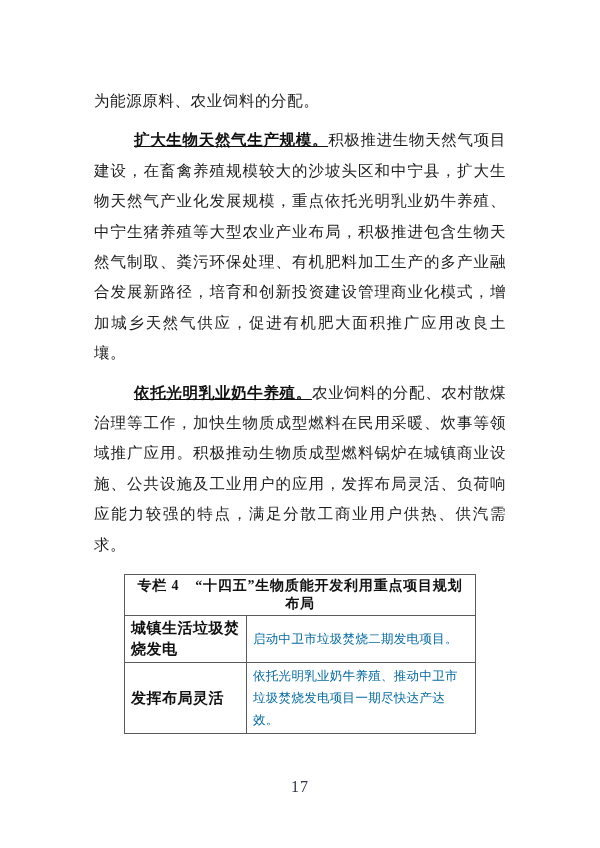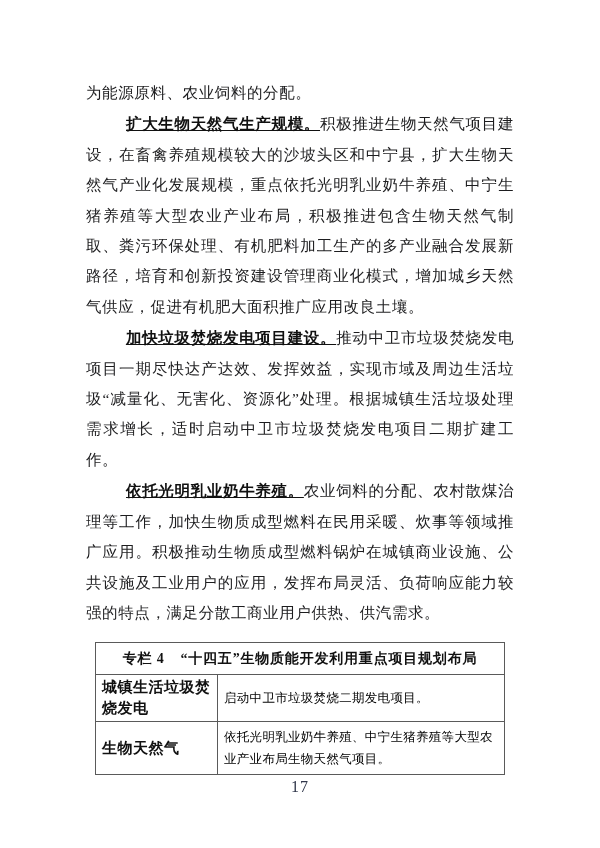--- a/index.html
+++ b/index.html
@@ -16,39 +16,39 @@
     font-family: "Liberation Serif", "DejaVu Serif", serif;
     color: #1d1d1f;
   }
   .content {
     position: absolute;
     left: 85px;
     top: 77px;
     width: 430px;
   }
   .para {
-    margin: 1px;
+    margin: 9px;
     font-size: 15.5px;
     line-height: 30.4px;
     letter-spacing: 0.6px;
     text-align: justify;
     text-justify: inter-character;
     word-break: break-all;
     color: #1d1d1f;
   }
   .para.indent {
     text-indent: 40px;
   }
   .para .lead {
     font-weight: bold;
     color: #111;
     text-decoration: underline;
   }
   .box-table {
-    width: 410px;
+    width: 352px;
     margin: 14px auto 0 auto;
     border-collapse: collapse;
     table-layout: fixed;
   }
   .box-table td {
     border: 1px solid #5a5a5a;
     padding: 2px 6px;
     vertical-align: middle;
   }
   .box-title-cell {
@@ -72,21 +72,21 @@
     color: #111;
   }
   .cell-desc {
     font-size: 12.5px;
     line-height: 22px;
     letter-spacing: 0.3px;
     text-align: left;
     padding-left: 12px;
     padding-right: 8px;
     word-break: break-all;
-    color: #000000;
+    color: #0369a1;
   }
   .row-2 .cell-term { height: 48px; }
   .page-number {
     position: absolute;
     top: 778px;
     left: 0;
     width: 100%;
     text-align: center;
     font-size: 16px;
     letter-spacing: 1px;
@@ -96,40 +96,39 @@
 </head>
 <body>
 
 <div class="page">
   <div class="content">
 
     <p class="para"><span>为能源原料、农业饲料的分配。</span></p>
 
     <p class="para indent"><b class="lead">扩大生物天然气生产规模。</b><span>积极推进生物天然气项目建设，在畜禽养殖规模较大的沙坡头区和中宁县，扩大生物天然气产业化发展规模，重点依托光明乳业奶牛养殖、中宁生猪养殖等大型农业产业布局，积极推进包含生物天然气制取、粪污环保处理、有机肥料加工生产的多产业融合发展新路径，培育和创新投资建设管理商业化模式，增加城乡天然气供应，促进有机肥大面积推广应用改良土壤。</span></p>
 
-    <p class="para indent"><b class="lead">加快垃圾焚烧发电项目建设。</b><span>推动中卫市垃圾焚烧发电项目一期尽快达产达效、发挥效益，实现市域及周边生活垃圾“减量化、无害化、资源化”处理。根据城镇生活垃圾处理需求增长，适时启动中卫市垃圾焚烧发电项目二期扩建工作。</span></p>
 
     <p class="para indent"><b class="lead">依托光明乳业奶牛养殖。</b><span>农业饲料的分配、农村散煤治理等工作，加快生物质成型燃料在民用采暖、炊事等领域推广应用。积极推动生物质成型燃料锅炉在城镇商业设施、公共设施及工业用户的应用，发挥布局灵活、负荷响应能力较强的特点，满足分散工商业用户供热、供汽需求。</span></p>
 
     <table class="box-table">
       <colgroup>
         <col class="col-term">
         <col>
       </colgroup>
       <tbody>
         <tr>
           <td class="box-title-cell" colspan="2"><span class="box-label">专栏 4</span><span>“十四五”生物质能开发利用重点项目规划布局</span></td>
         </tr>
         <tr class="row-1">
           <td class="cell-term">城镇生活垃圾焚烧发电</td>
           <td class="cell-desc">启动中卫市垃圾焚烧二期发电项目。</td>
         </tr>
         <tr class="row-2">
-          <td class="cell-term">生物天然气</td>
-          <td class="cell-desc">依托光明乳业奶牛养殖、中宁生猪养殖等大型农业产业布局生物天然气项目。</td>
+          <td class="cell-term">发挥布局灵活</td>
+          <td class="cell-desc">依托光明乳业奶牛养殖、推动中卫市垃圾焚烧发电项目一期尽快达产达效。</td>
         </tr>
       </tbody>
     </table>
 
   </div>
 
   <div class="page-number">17</div>
 </div>
 
 </body></html>

